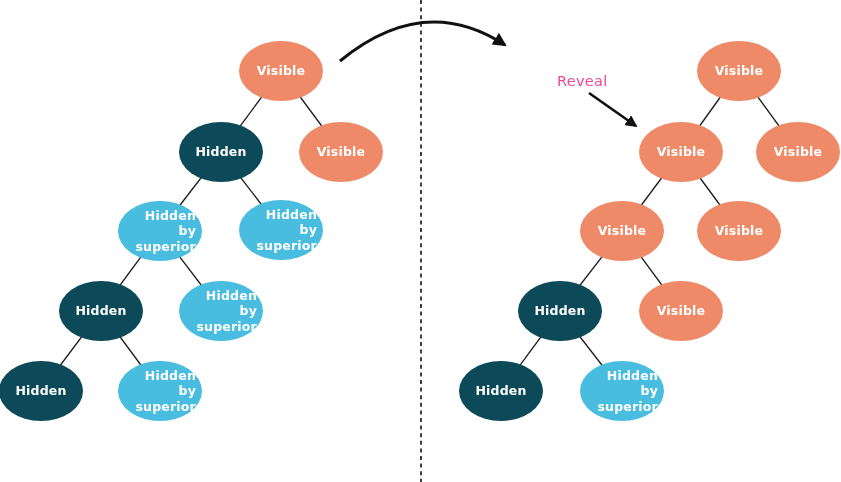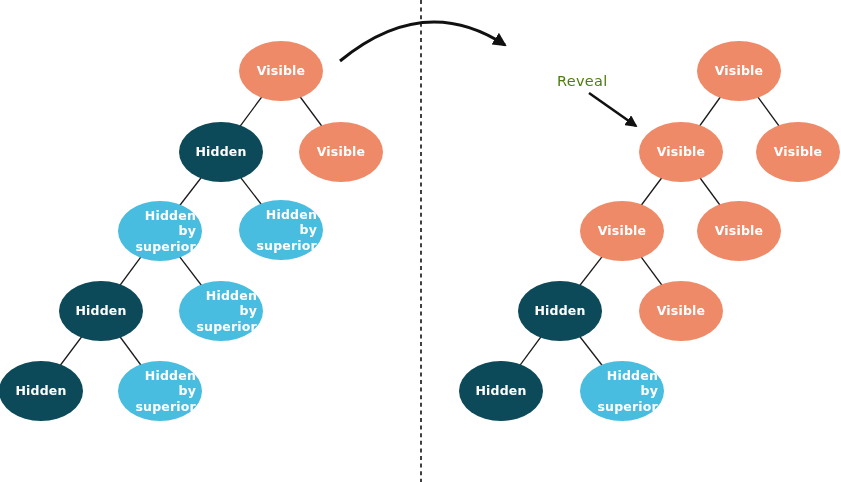--- a/index.html
+++ b/index.html
@@ -27,21 +27,21 @@
     line-height: 1.22;
     letter-spacing: 0.2px;
     padding: 0 6px;
     box-sizing: border-box;
     user-select: none;
   }
   #reveal-label {
     position: absolute;
     left: 557px; top: 73px;
     font-size: 14.5px;
-    color: #4d7c0f;
+    color: #ec4899;
     letter-spacing: 0.3px;
     white-space: nowrap;
   }
 </style>
 </head>
 <body>
 
 <div id="canvas">
   <svg id="overlay-svg" width="841" height="482" viewBox="0 0 841 482">
     <defs>

